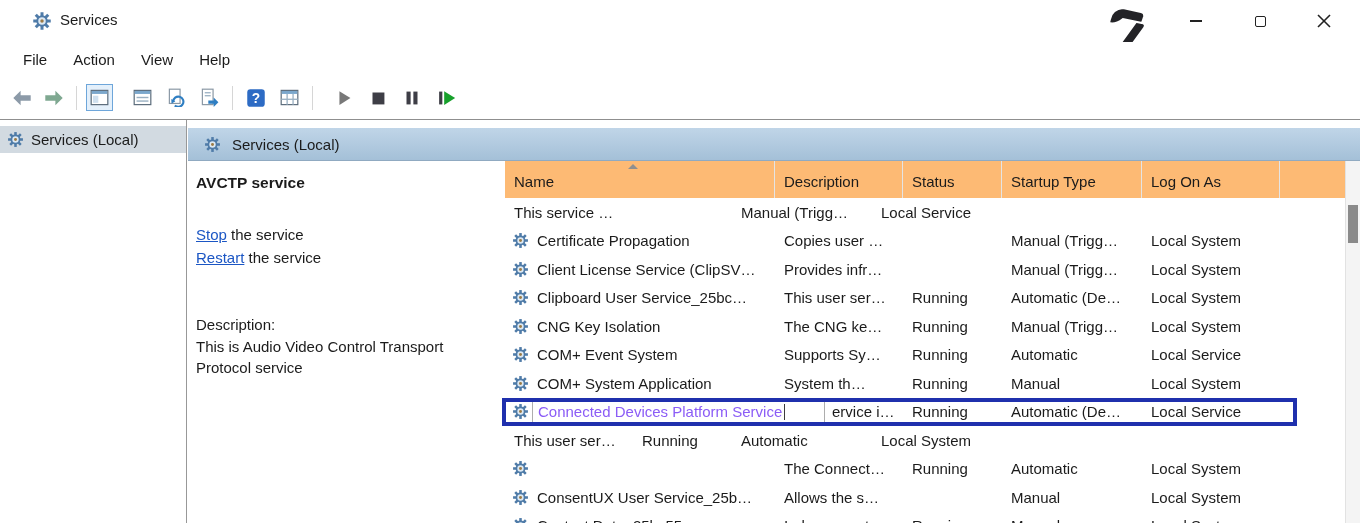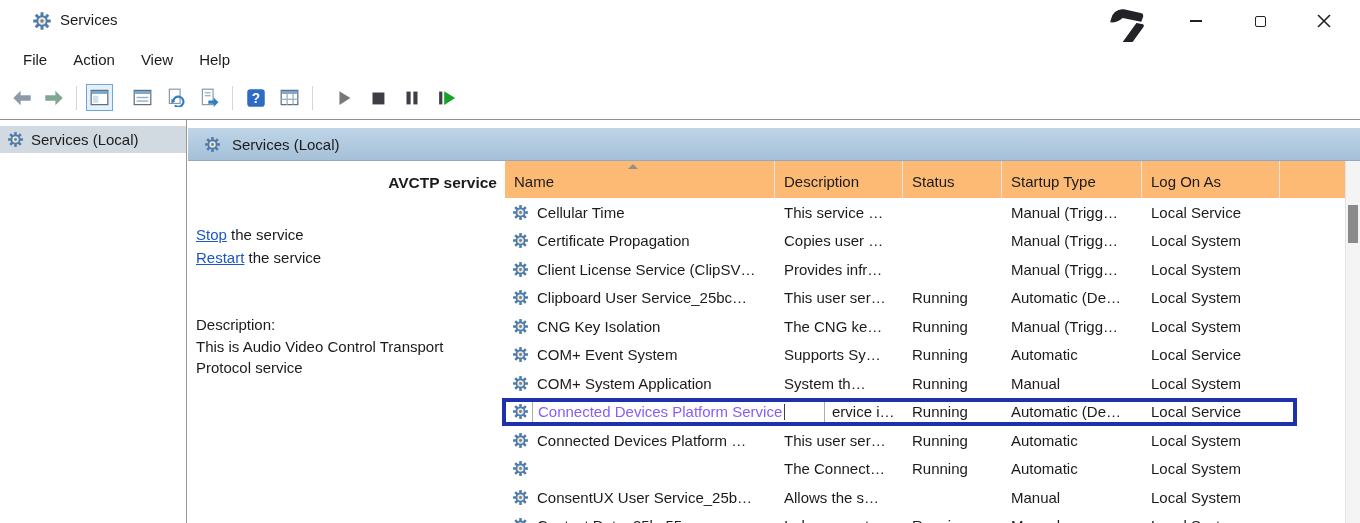--- a/index.html
+++ b/index.html
@@ -45,21 +45,21 @@
   .main-pane { position: absolute; left: 188px; top: 0; right: 0; bottom: 0; }
   .main-header { position: absolute; top: 8px; left: 0; right: 0; height: 33px;
     background: linear-gradient(180deg, #c0d5e8, #a4c0d8);
     border-bottom: 1px solid #90aac1;
     display: flex; align-items: center; padding-left: 16px; gap: 11px; }
 
   .content { position: absolute; top: 41px; left: 0; right: 15px; bottom: -20px; background: #fff; }
 
   
   .detail-pane { position: absolute; left: 0; top: 0; bottom: 0; width: 317px; padding: 13px 8px 0 8px; }
-  .svc-title { font-weight: bold; font-size: 15.5px; text-align: right; }
+  .svc-title { font-weight: bold; font-size: 15.5px; }
   .svc-links { margin-top: 31px; line-height: 23px; }
   .svc-links a { color: #1b56c4; text-decoration: underline; cursor: pointer; }
   .svc-desc { margin-top: 45px; line-height: 21.5px; }
   .svc-desc .dtext { width: 300px; }
 
   
   .list-pane { position: absolute; left: 317px; top: 0; right: 0; bottom: 0; }
   .list-header { position: absolute; top: 0; left: 0; right: 0; height: 37px; display: flex; background: #fdba74; }
   .hcell { display: flex; align-items: flex-end; padding: 0 0 8px 9px; border-right: 1px solid #e4e4e4; white-space: nowrap; cursor: default; }
   .h-name   { width: 270px; }
@@ -289,29 +289,20 @@
               </div>
             <div class="hcell h-startup">
                 <span>Startup Type</span>
               </div>
             <div class="hcell h-logon">
                 <span>Log On As</span>
               </div>
           </div>
           <div class="rows">
   <div class="srow">
-    <div class="cell c-name">
-      <svg class="gear" viewBox="0 0 16 16">
-                    <use href="#icon-gear"></use>
-                  </svg>
-      <span class="nm-box">
-        <span class="nm">Cellular Time</span>
-
-      </span>
-    </div>
     <div class="cell c-desc">This service …</div>
     <div class="cell c-status"></div>
     <div class="cell c-startup">Manual (Trigg…</div>
     <div class="cell c-logon">Local Service</div>
 
   </div>
 
   <div class="srow">
     <div class="cell c-name">
       <svg class="gear" viewBox="0 0 16 16">
@@ -425,29 +416,20 @@
       </span>
     </div>
     <div class="cell c-desc">ervice i…</div>
     <div class="cell c-status">Running</div>
     <div class="cell c-startup">Automatic (De…</div>
     <div class="cell c-logon">Local Service</div>
     <span class="edit-outline"></span>
   </div>
 
   <div class="srow">
-    <div class="cell c-name">
-      <svg class="gear" viewBox="0 0 16 16">
-                    <use href="#icon-gear"></use>
-                  </svg>
-      <span class="nm-box">
-        <span class="nm">Connected Devices Platform …</span>
-
-      </span>
-    </div>
     <div class="cell c-desc">This user ser…</div>
     <div class="cell c-status">Running</div>
     <div class="cell c-startup">Automatic</div>
     <div class="cell c-logon">Local System</div>
 
   </div>
 
   <div class="srow">
     <div class="cell c-name">
       <svg class="gear" viewBox="0 0 16 16">

